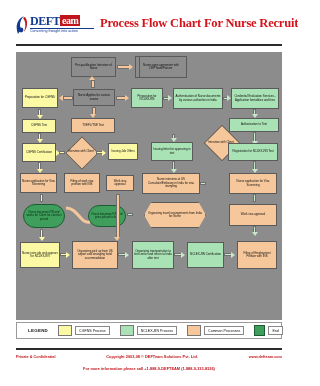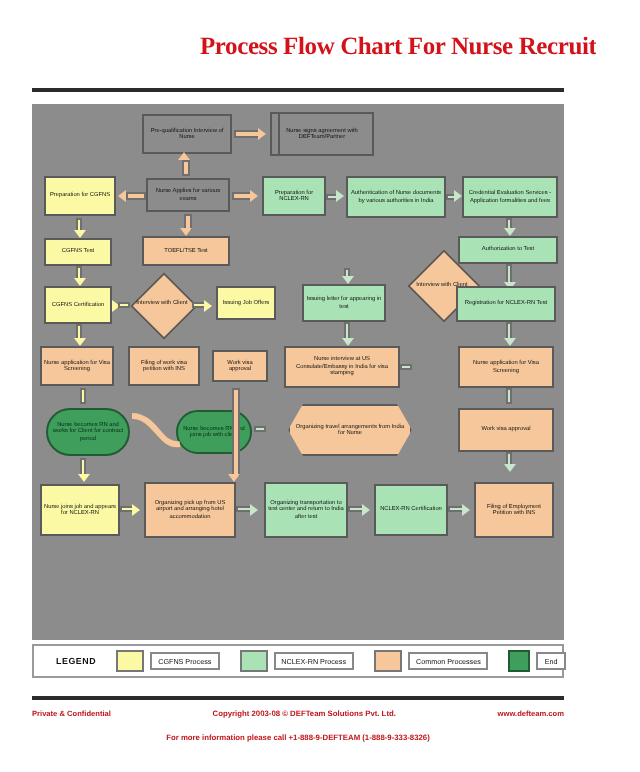--- a/index.html
+++ b/index.html
@@ -86,20 +86,31 @@
   .foot-left{color:#c0151a;font:bold 3.8px "Liberation Sans",sans-serif;}
   .foot-mid{color:#c0151a;font:bold 3.9px "Liberation Sans",sans-serif;}
   .foot-right{color:#c0151a;font:bold 3.8px "Liberation Sans",sans-serif;}
   .foot-contact{position:absolute;left:0;top:366px;width:298px;text-align:center;
     color:#c0151a;font:bold 3.9px "Liberation Sans",sans-serif;}
 </style>
 </head>
 <body>
 
 <div class="header">
+  <div class="logo">
+    <svg class="logo-swoosh" viewBox="0 0 13 20">
+      <path d="M2 19 C-1 12 1 4 8 1 C4 5 3 10 5 14 Z" fill="#123a8f"></path>
+      <path d="M9 2 C12 6 12 12 8 17 C10 11 10 7 7 3 Z" fill="#c0151a"></path>
+      <circle cx="5" cy="15" r="2.4" fill="#123a8f"></circle>
+    </svg>
+    <div class="logo-deft">DEFT</div>
+    <div class="logo-eam">eam</div>
+    <div class="logo-rule"></div>
+    <div class="logo-tag">Converting thought into action</div>
+  </div>
   <div class="title">Process Flow Chart For Nurse Recruitment</div>
   <div class="hrule"></div>
 </div>
 
 <div class="canvas">
 
   <div class="node common" style="left:55px;top:5px;width:45px;height:20px;">Pre-qualification Interview of Nurse</div>
   <div class="arr arr-ho" style="left:101px;top:13px;width:13px;"></div>
   <div class="tri-ro" style="left:113px;top:11.6px;"></div>
   <div class="node common" style="left:119px;top:4px;width:52px;height:22px;">Nurse signs agreement with DEFTeam/Partner</div>

